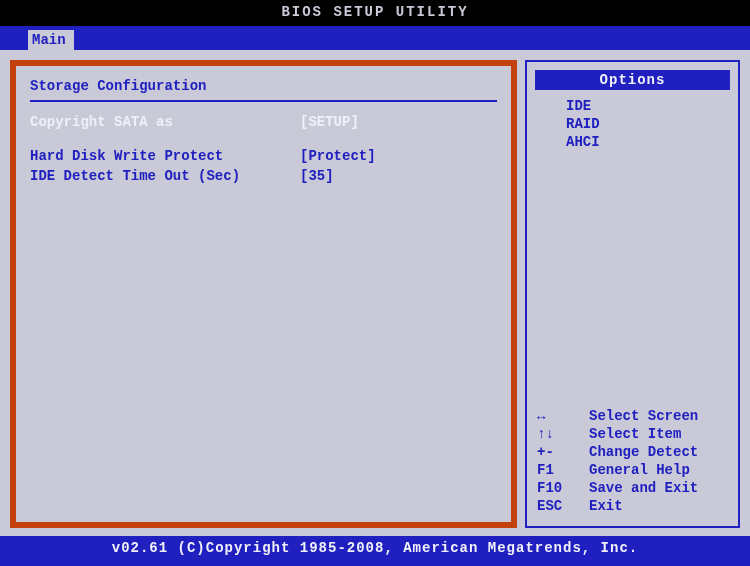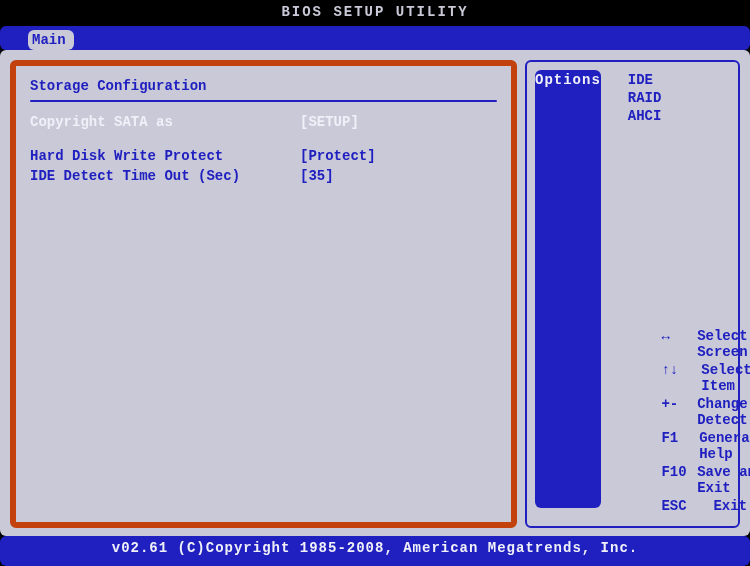--- a/index.html
+++ b/index.html
@@ -1,19 +1,18 @@
 <!DOCTYPE html>
 <html><head>
   <meta charset="utf-8">
   <style>
     * {
       margin: 0;
       padding: 0;
       box-sizing: border-box;
-      border-radius: 6px;
     }
     body {
       width: 750px;
       height: 566px;
       background: #000;
       font-family: "Courier New", monospace;
       font-size: 14px;
       font-weight: bold;
       overflow: hidden;
     }
@@ -54,21 +53,21 @@
       border: 6px solid #c2410c;
       padding: 12px 14px;
       color: #2020c0;
     }
     .right-pane {
       width: 215px;
       border: 2px solid #2020c0;
       padding: 10px 10px;
       color: #2020c0;
       display: flex;
-      flex-direction: row;
+      flex-direction: column;
     }
     .section-title {
       color: #2020c0;
       margin-bottom: 6px;
     }
     .hr {
       border: none;
       border-top: 2px solid #2020c0;
       margin-bottom: 12px;
     }

